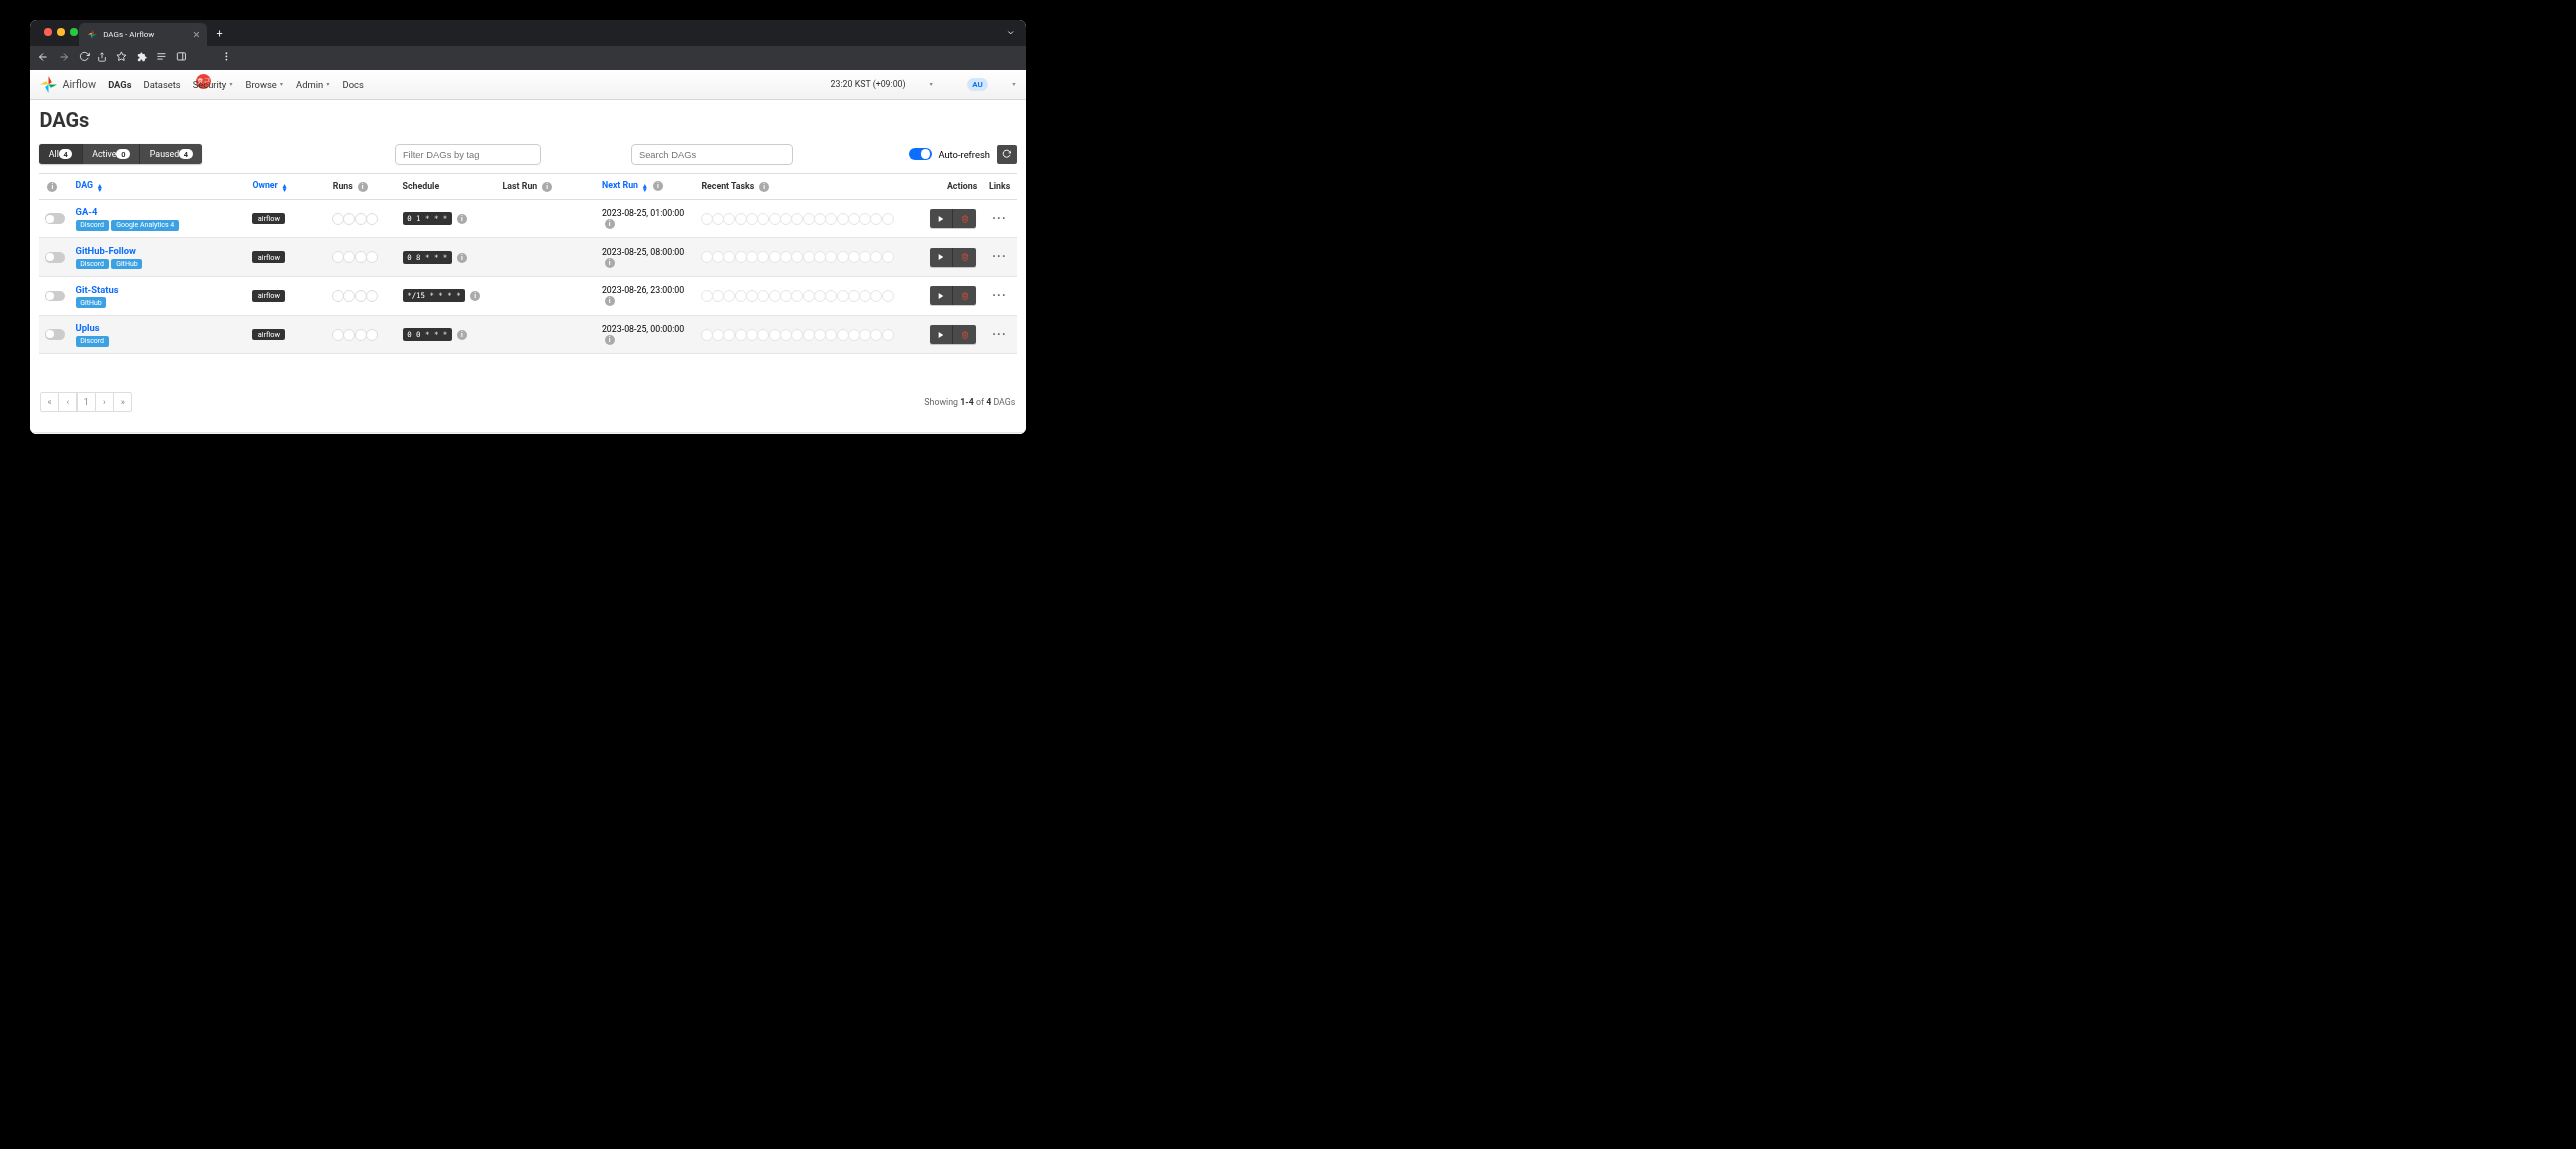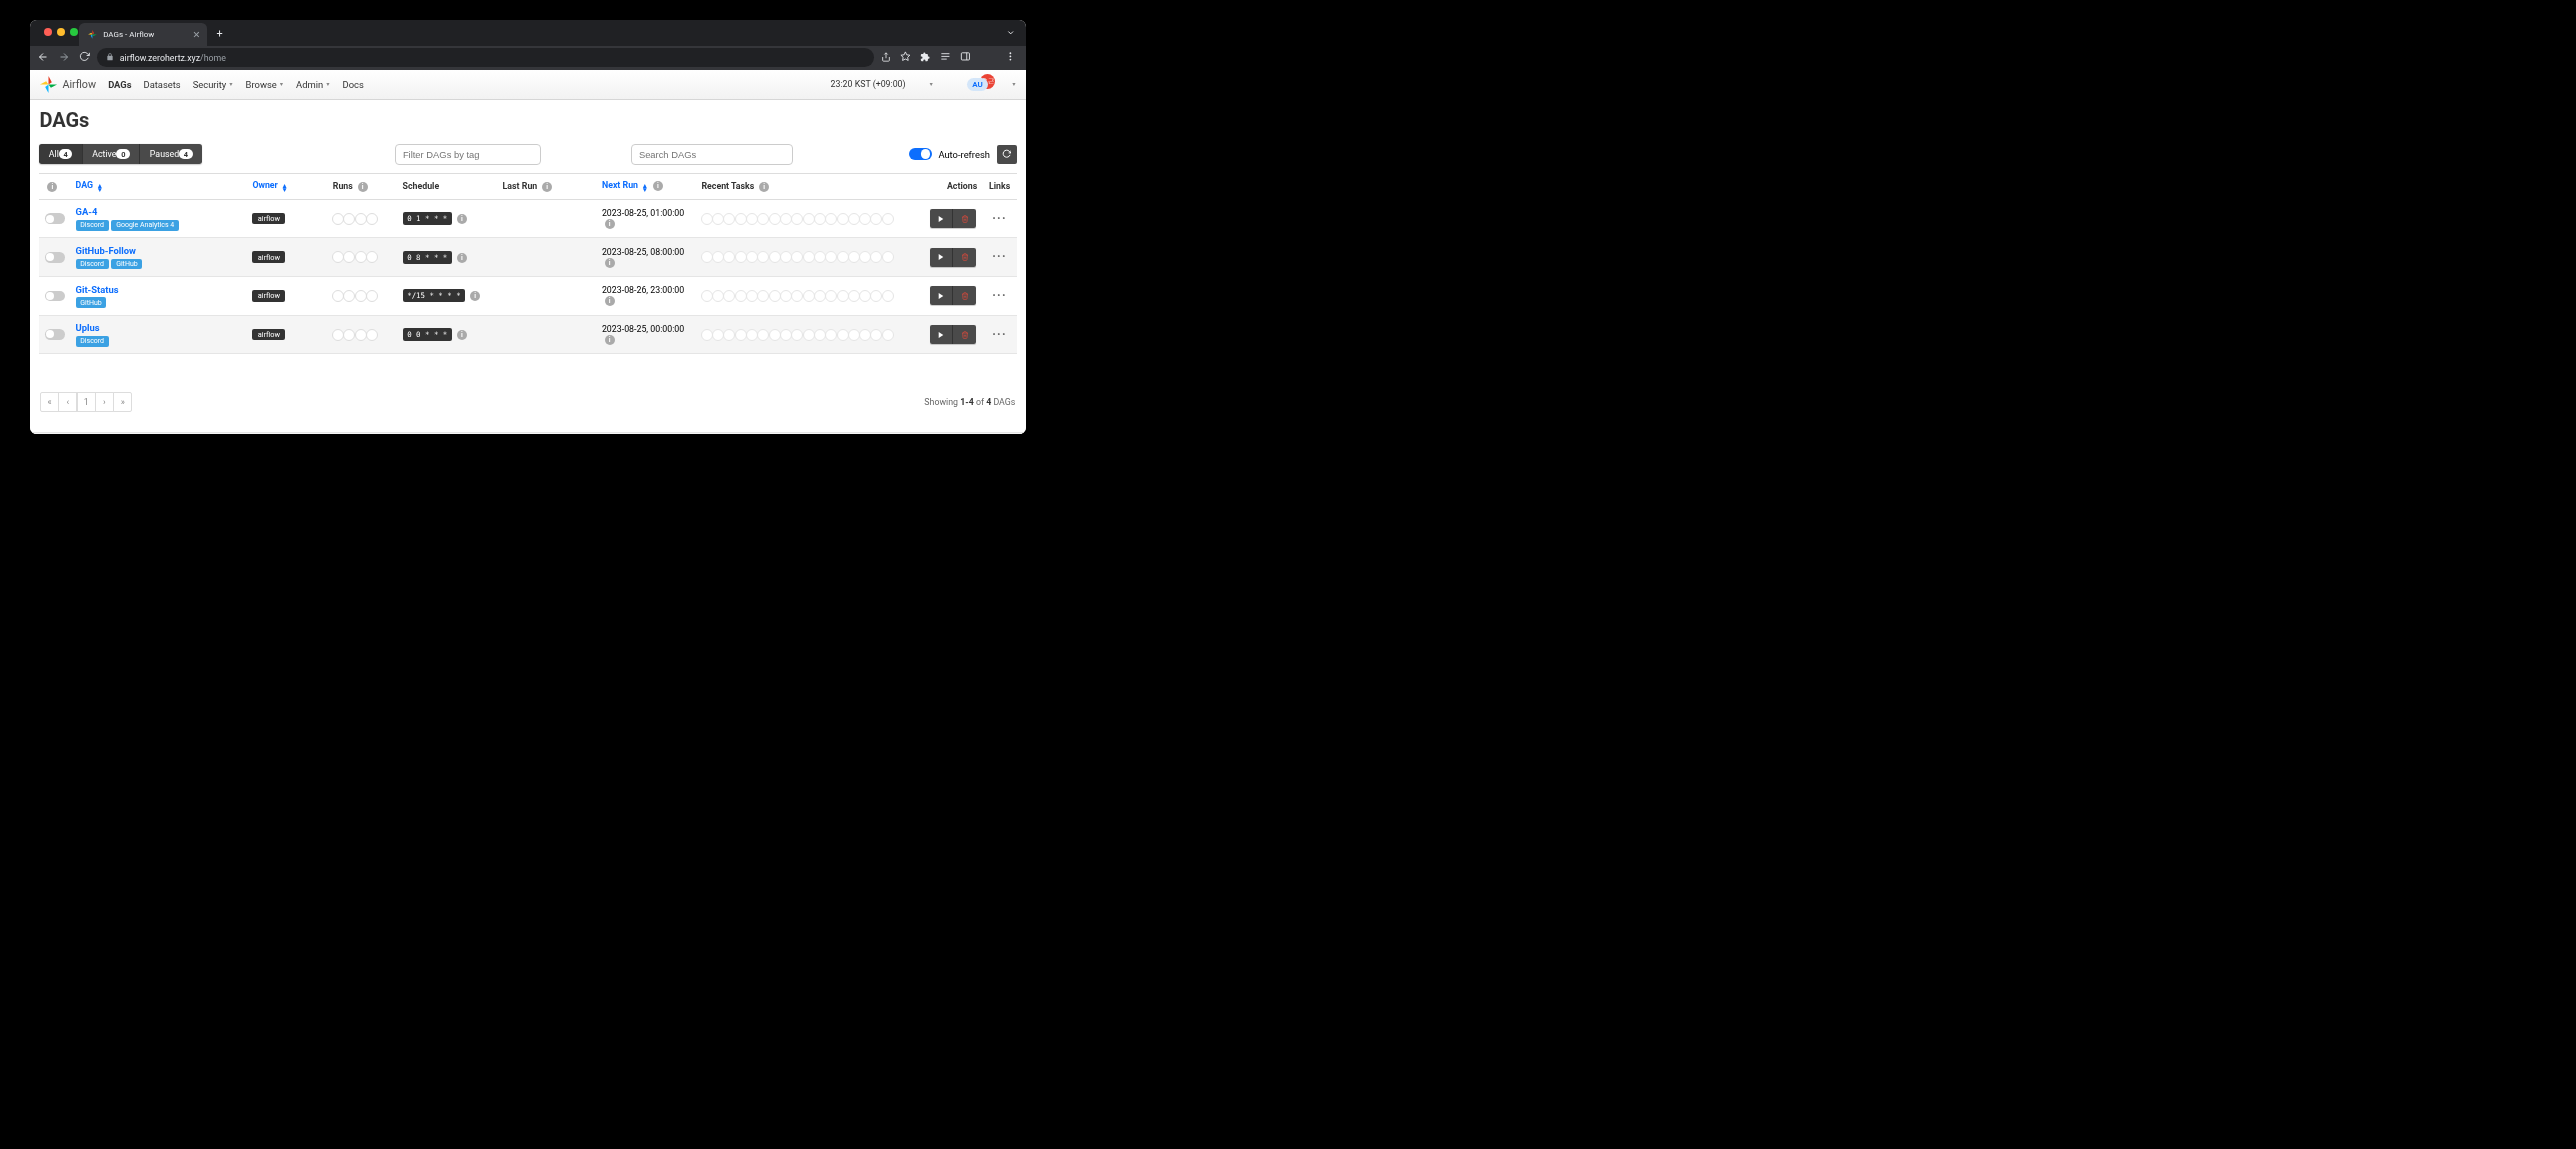--- a/index.html
+++ b/index.html
@@ -245,26 +245,20 @@
           </svg></span>
       <span><svg width="12" height="12" viewBox="0 0 24 24" fill="none" stroke="currentColor" stroke-width="2">
             <line x1="5" y1="12" x2="19" y2="12"></line>
             <polyline points="12 5 19 12 12 19"></polyline>
           </svg></span>
       <span class="enabled"><svg width="10.8" height="10.8" viewBox="0 0 24 24" fill="none" stroke="currentColor" stroke-width="2">
             <path d="M23 4v6h-6"></path>
             <path d="M20.49 15a9 9 0 1 1-2.12-9.36L23 10"></path>
           </svg></span>
     </div>
-    <div class="url-bar">
-      <span><svg width="8" height="8" viewBox="0 0 24 24" fill="currentColor">
-            <path d="M18 8h-1V6a5 5 0 0 0-10 0v2H6a2 2 0 0 0-2 2v10a2 2 0 0 0 2 2h12a2 2 0 0 0 2-2V10a2 2 0 0 0-2-2zM9 6a3 3 0 0 1 6 0v2H9z"></path>
-          </svg></span>
-      <span><span class="url-main">airflow.zerohertz.xyz</span><span>/home</span></span>
-    </div>
     <div class="right-icons">
       <span><svg width="10" height="10" viewBox="0 0 24 24" fill="none" stroke="currentColor" stroke-width="2">
             <path d="M4 12v8a2 2 0 0 0 2 2h12a2 2 0 0 0 2-2v-8"></path>
             <polyline points="16 6 12 2 8 6"></polyline>
             <line x1="12" y1="2" x2="12" y2="15"></line>
           </svg></span>
       <span><svg width="10.8" height="10.8" viewBox="0 0 24 24" fill="none" stroke="currentColor" stroke-width="2">
             <polygon points="12 2 15 8.5 22 9.3 17 14 18.2 21 12 17.8 5.8 21 7 14 2 9.3 9 8.5 12 2"></polygon>
           </svg></span>
       <span><svg width="10" height="10" viewBox="0 0 24 24" fill="currentColor">

